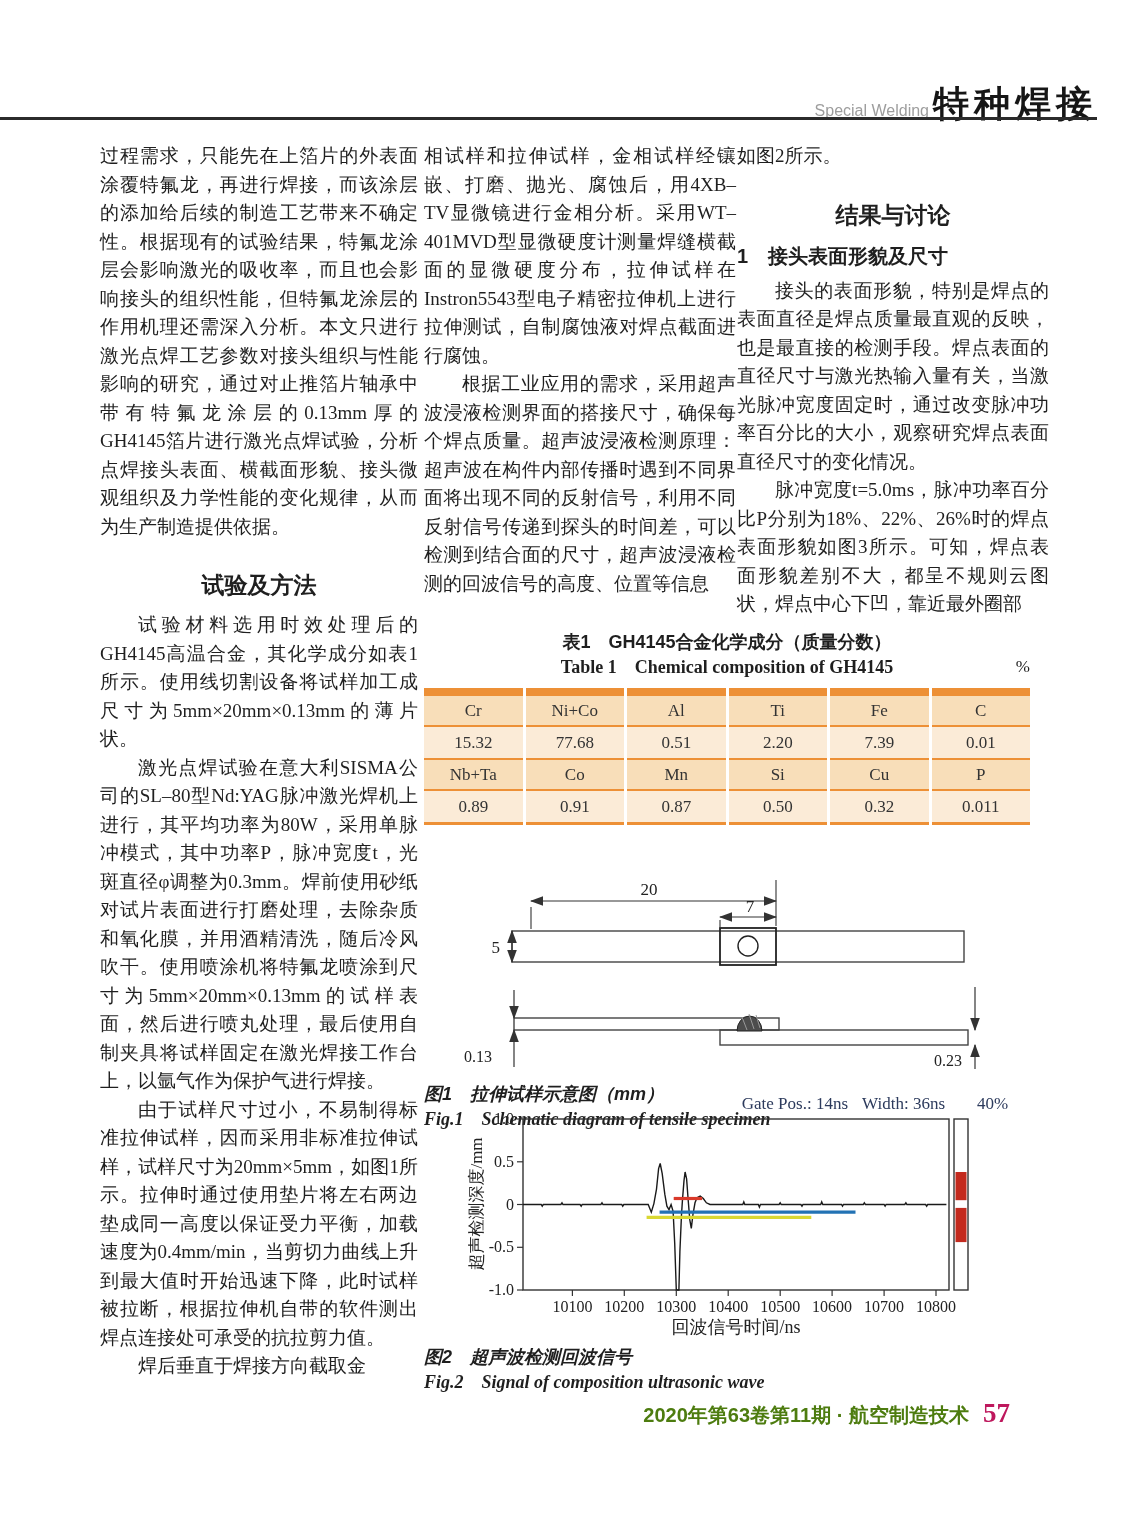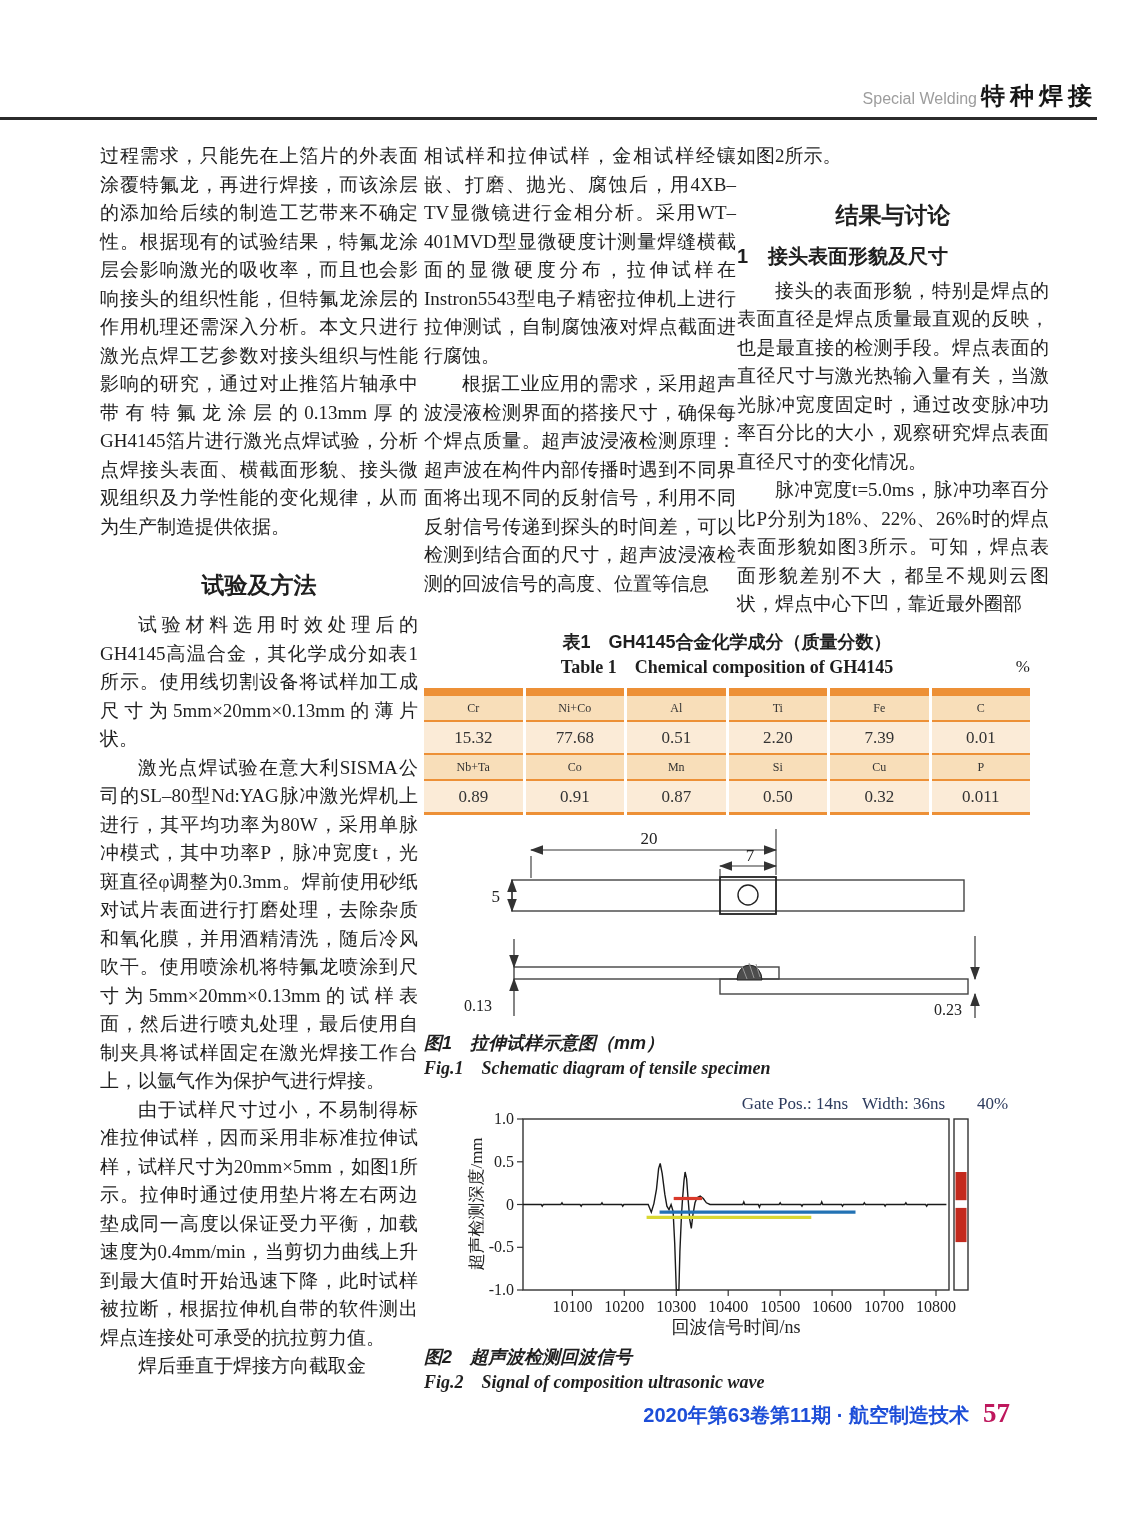--- a/index.html
+++ b/index.html
@@ -1,56 +1,56 @@
 <!DOCTYPE html>
 <html><head>
 <meta charset="utf-8">
 <style>
   html,body{margin:0;padding:0;background:#ffffff;}
   .page{position:relative;width:1134px;height:1528px;background:#ffffff;overflow:hidden;
         font-family:"Liberation Serif","DejaVu Serif",serif;color:#1f1f1f;}
   
   .hdr{position:absolute;left:0;top:80px;width:1097px;display:flex;justify-content:flex-end;align-items:baseline;}
   .hdr-en{font-family:"Liberation Sans","DejaVu Sans",sans-serif;font-size:16px;color:#9d9d9d;margin-right:4px;}
-  .hdr-zh{font-family:"Liberation Sans","DejaVu Sans",sans-serif;font-size:24px;font-weight:bold;color:#161616;letter-spacing:5px;}
+  .hdr-zh{font-family:"Liberation Sans","DejaVu Sans",sans-serif;font-size:36px;font-weight:bold;color:#161616;letter-spacing:5px;}
   .hdr-rule{position:absolute;left:0;top:117px;width:1097px;height:3px;background:#2b2b2b;}
   
   .col{position:absolute;top:142px;font-size:19px;line-height:28.5px;text-align:justify;}
   .col p{margin:0;}
   .col p.indent{text-indent:2em;}
   .c1{left:100px;width:318px;}
   .c2{left:424px;width:312px;}
   .c3{left:737px;width:312px;}
   .sec-h{font-family:"Liberation Sans","DejaVu Sans",sans-serif;font-weight:bold;text-align:center;
          font-size:23px;margin:29px 0 11px 0;line-height:30px;}
   .sub-h{font-family:"Liberation Sans","DejaVu Sans",sans-serif;font-weight:bold;text-align:left;
          font-size:20px;margin:4px 0 6px 0;line-height:30px;}
   
   .tbl-block{position:absolute;left:424px;top:630px;width:606px;}
   .tbl-cap-zh{font-family:"Liberation Sans","DejaVu Sans",sans-serif;font-weight:bold;font-size:18px;text-align:center;line-height:24px;}
   .tbl-cap-en{position:relative;font-weight:bold;font-size:18px;text-align:center;line-height:26px;margin-bottom:8px;}
   .tbl-unit{position:absolute;right:0;top:0;font-weight:normal;font-size:17px;}
   .gtable{display:grid;grid-template-columns:repeat(6,1fr);column-gap:3px;}
   .bar-cell{height:8px;background:#ED9036;}
-  .th-cell{background:#F8DEB9;border-bottom:2px solid #ED9036;text-align:center;font-size:12px;color:#333;
+  .th-cell{background:#F8DEB9;border-bottom:2px solid #ED9036;text-align:center;font-size:17px;color:#333;
            padding:5px 0 4px 0;}
   .td-cell{background:#FBEBD7;border-bottom:2px solid #ED9036;text-align:center;font-size:17px;color:#333;
            padding:6px 0 5px 0;}
   .td-last{border-bottom:3px solid #ED9036;}
   
   .fig-block{position:absolute;left:424px;width:640px;}
-  .f1{top:811px;}
+  .f1{top:862px;}
   .f2{top:1093px;}
   .fig-cap{width:606px;text-align:left;font-style:italic;}
   .fig-cap-zh{font-family:"Liberation Sans","DejaVu Sans",sans-serif;font-weight:bold;font-size:18px;line-height:24px;margin-top:4px;}
   .fig-cap-en{font-weight:bold;font-size:18px;line-height:26px;}
   svg text{font-family:"Liberation Serif","DejaVu Serif",serif;}
   
   .footer{position:absolute;left:0;top:1398px;width:1010px;text-align:right;}
-  .footer-t{font-family:"Liberation Sans","DejaVu Sans",sans-serif;font-weight:bold;font-size:20px;color:#1d4ed8;}
+  .footer-t{font-family:"Liberation Sans","DejaVu Sans",sans-serif;font-weight:bold;font-size:20px;color:#4d7c0f;}
   .footer-p{font-weight:bold;font-size:27px;color:#be185d;margin-left:14px;}
 </style>
 </head>
 <body>
 
 <div class="page">
 
   <div class="hdr">
     <span class="hdr-en">Special Welding</span>
     <span class="hdr-zh">特种焊接</span>

